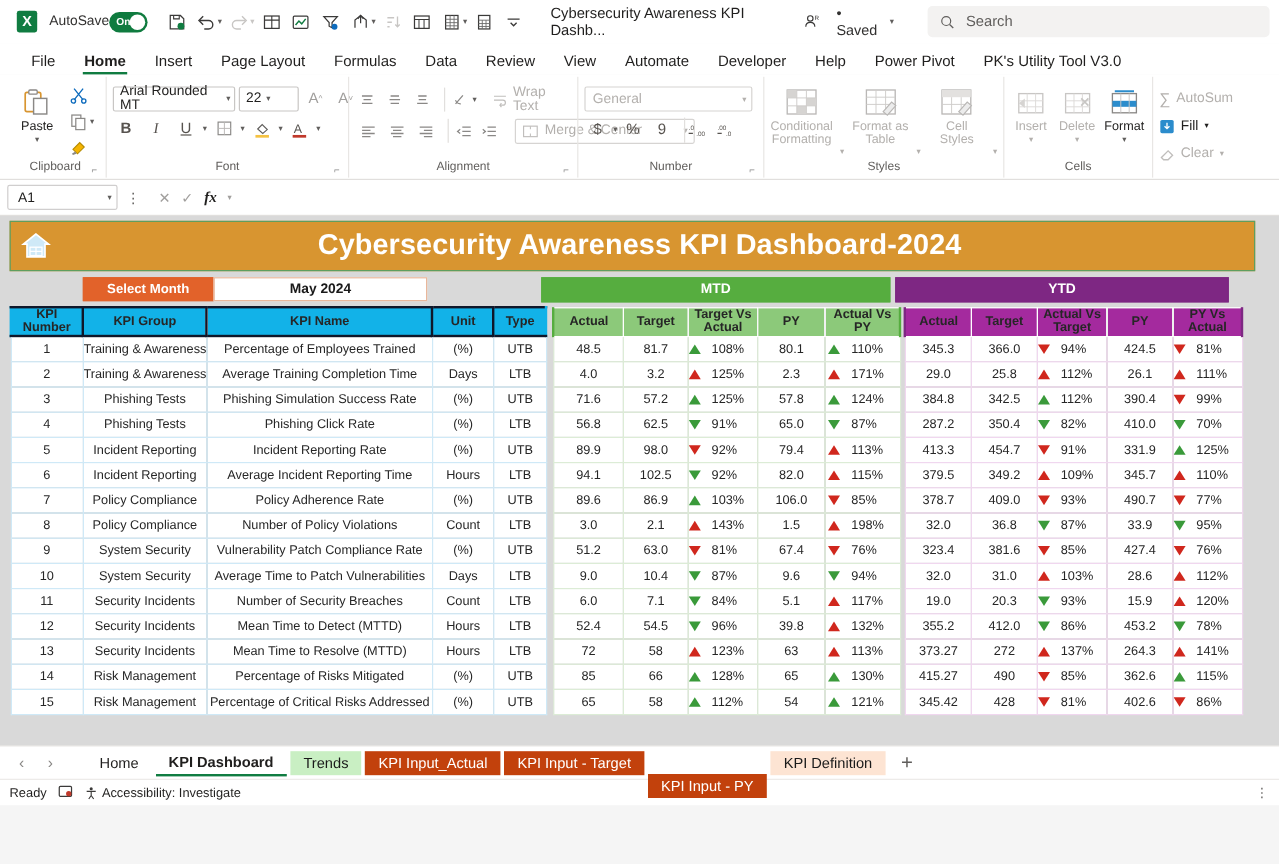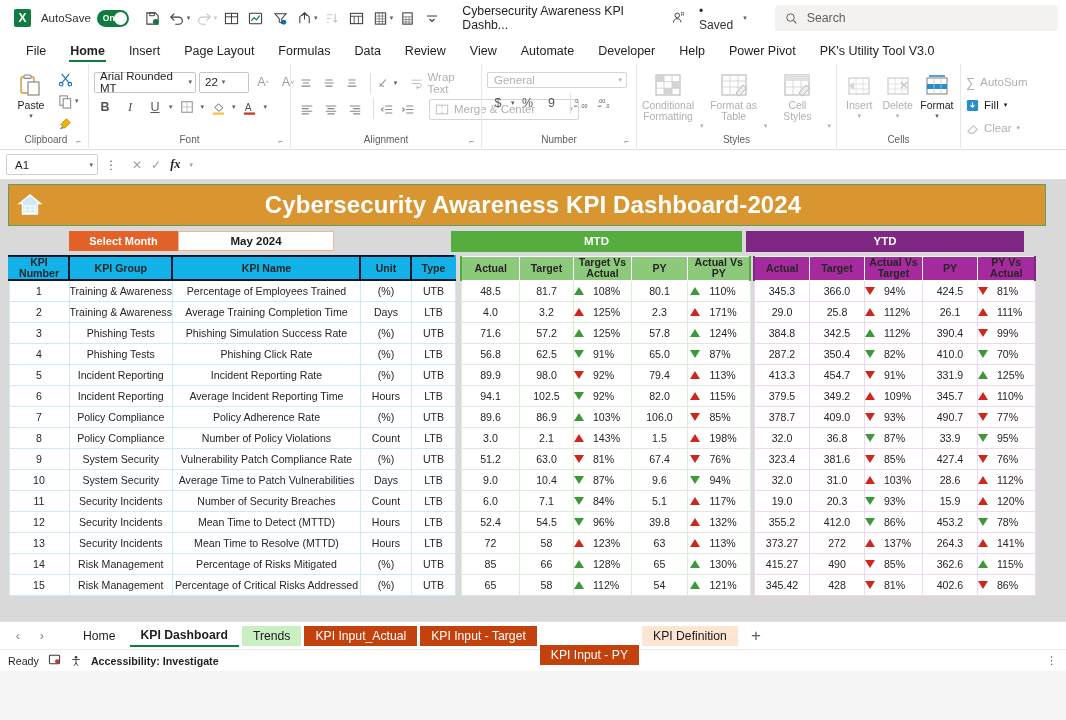--- a/index.html
+++ b/index.html
@@ -7,21 +7,21 @@
     width:1066px; height:720px; overflow:hidden;
     background:#f5f5f5;
     font-family:"Liberation Sans", sans-serif;
     -webkit-font-smoothing:antialiased;
   }
   
   .titlebar{ height:36px; background:#fff; display:flex; align-items:center; gap:0; padding:0 8px; }
   .xl-logo{ width:18px; height:18px; background:#107c41; border-radius:2px; color:#fff;
             font-size:12px; font-weight:bold; display:flex; align-items:center; justify-content:center;
             margin-right:10px; margin-left:6px;}
-  .autosave-lbl{ font-size:11.5px; color:#323130; margin-right:6px;}
+  .autosave-lbl{ font-size:11.5px; color:#323130; margin-right:0;}
   .toggle{ width:34px; height:17px; border-radius:9px; background:#0f7b3f; position:relative; margin-right:12px;}
   .toggle .knob{ position:absolute; right:2px; top:2px; width:13px; height:13px; border-radius:50%; background:#fff;}
   .toggle .on{ position:absolute; left:6px; top:2px; font-size:8.5px; color:#fff; font-weight:bold; line-height:13px;}
   .qicon{ width:26px; height:26px; display:flex; align-items:center; justify-content:center; color:#3b3a39;}
   .qicon svg{ display:block; }
   .caretmini{ font-size:7px; color:#605e5c; margin-left:-3px; margin-right:2px;}
   .doctitle{ font-size:12.3px; color:#201f1e; margin-left:18px; }
   .savedtxt{ font-size:12px; color:#323130; margin-left:8px;}
   .searchbox{ margin-left:26px; width:300px; height:26px; background:#f3f2f1; border-radius:4px;
               display:flex; align-items:center; padding:0 10px; gap:9px; }
@@ -48,21 +48,21 @@
   .fontrow{ display:flex; align-items:center; gap:3px; height:22px;}
   .ctl{ border:1px solid #c8c6c4; border-radius:2px; height:21px; display:flex; align-items:center;
         justify-content:flex-start; padding:0 3px 0 5px; font-size:11.5px; color:#201f1e; background:#fff;}
   .ctl .cv{ font-size:7px; color:#605e5c; margin-left:4px;}
   .ibtn{ width:22px; height:21px; display:flex; align-items:center; justify-content:center;
          font-size:12.5px; color:#201f1e;}
   .alignbtn{ width:21px; height:20px; display:flex; align-items:center; justify-content:center;}
   .wraptxt{ display:flex; align-items:center; gap:4px; font-size:11.5px; color:#b3b0ad; height:21px; padding-left:2px;}
   .mergectl{ border:1px solid #d6d4d2; border-radius:2px; height:21px; display:flex; align-items:center;
              gap:5px; padding:0 5px; font-size:11.5px; color:#b3b0ad; width:150px;}
-  .numfmt{ border:1px solid #d6d4d2; border-radius:2px; height:16px; width:140px; display:flex;
+  .numfmt{ border:1px solid #d6d4d2; border-radius:2px; height:21px; width:140px; display:flex;
            align-items:center; justify-content:space-between; padding:0 4px 0 6px;
            font-size:11.5px; color:#b3b0ad;}
   .numrow{ display:flex; align-items:center; gap:2px; height:22px; color:#201f1e;}
   .stylebtn{ display:flex; flex-direction:column; align-items:center; width:62px; gap:1px;}
   .stylebtn .lb{ font-size:10.4px; color:#b3b0ad; text-align:center; line-height:11px;}
   .edrow{ display:flex; align-items:center; gap:5px; height:20px; font-size:11.5px; color:#b3b0ad;}
   .edrow.on{ color:#201f1e;}
   
   .fbar{ height:30px; background:#fff; display:flex; align-items:center; padding:0 6px; gap:4px;
          border-bottom:1px solid #e1dfdd;}
@@ -76,21 +76,21 @@
   .sheet{ height:441px; background:#d9d9d9; position:relative; overflow:hidden; padding:4px 6px 0 6px;}
   .banner{ height:42px; background:#d89530; border:1.5px solid #5f9e5f; display:flex; align-items:center;
            position:relative; margin:0 14px 0 2px;}
   .banner h1{ flex:1; text-align:center; font-size:24px; font-weight:bold; color:#fff;
               font-family:"Liberation Sans", sans-serif; letter-spacing:0.1px; padding-right:30px;}
   .homeicon{ width:42px; display:flex; align-items:center; justify-content:center; }
   .ctrlrow{ display:flex; align-items:center; height:22px; margin:4px 0 3px 2px; gap:0;}
   .selmonth{ width:109px; height:20px; background:#e2622a; color:#fff; font-size:11px; font-weight:bold;
              display:flex; align-items:center; justify-content:center; margin-left:61px;
              border:1px solid #e2622a; font-family:"Liberation Sans",sans-serif;}
-  .monthval{ width:156px; height:20px; background:#fff; border:1px solid #e9b79b; color:#1a1a1a;
+  .monthval{ width:178px; height:20px; background:#fff; border:1px solid #e9b79b; color:#1a1a1a;
              font-size:11.5px; font-weight:bold; display:flex; align-items:center; justify-content:center;}
   .grpband{ position:absolute; height:21px; display:flex; align-items:center; justify-content:center;
             color:#fff; font-size:11.5px; font-weight:bold;}
   .mtdband{ left:451px; width:291px; background:#56ad3f; border:1.5px solid #56ad3f;}
   .ytdband{ left:746px; width:278px; background:#7e2783; border:1.5px solid #7e2783;}
   table.kpi{ border-collapse:collapse; table-layout:fixed; margin-left:2px;}
   table.kpi th, table.kpi td{ font-size:10.6px; color:#262626; padding:0; text-align:center;
                               height:21px; overflow:hidden; white-space:nowrap;}
   .hrow th{ color:#fff; font-weight:bold; font-size:10.4px; line-height:11px;}
   .hL{ background:#12b2e8; border:2px solid #0f172a; }
@@ -1219,21 +1219,21 @@
     </div>
   <span class="plus">+</span>
 </div>
 
 <div class="status">
   <span>Ready</span>
   <span><svg width="13" height="13" viewBox="0 0 14 14">
         <rect x="1.5" y="2.5" width="11" height="9" rx="1" fill="none" stroke="#3b3a39" stroke-width="1.1"></rect>
         <circle cx="10" cy="9" r="2.4" fill="#c0392b"></circle>
       </svg></span>
-  <span style="display:flex;align-items:flex-end;gap:9px;font-weight:bold">
+  <span style="display:flex;align-items:flex-end;gap:3px;font-weight:normal">
     <svg width="12" height="12" viewBox="0 0 14 14">
         <circle cx="7" cy="2.6" r="1.5" fill="#3b3a39"></circle>
         <path d="M2.6 5.2h8.8M7 5.2v4M7 9.2 4.6 12.6M7 9.2l2.4 3.4" stroke="#3b3a39" stroke-width="1.1" fill="none"></path>
       </svg>
     <span>Accessibility: Investigate</span>
   </span>
   <span class="sp"></span>
   <span class="dots">⋮</span>
 </div>
 

